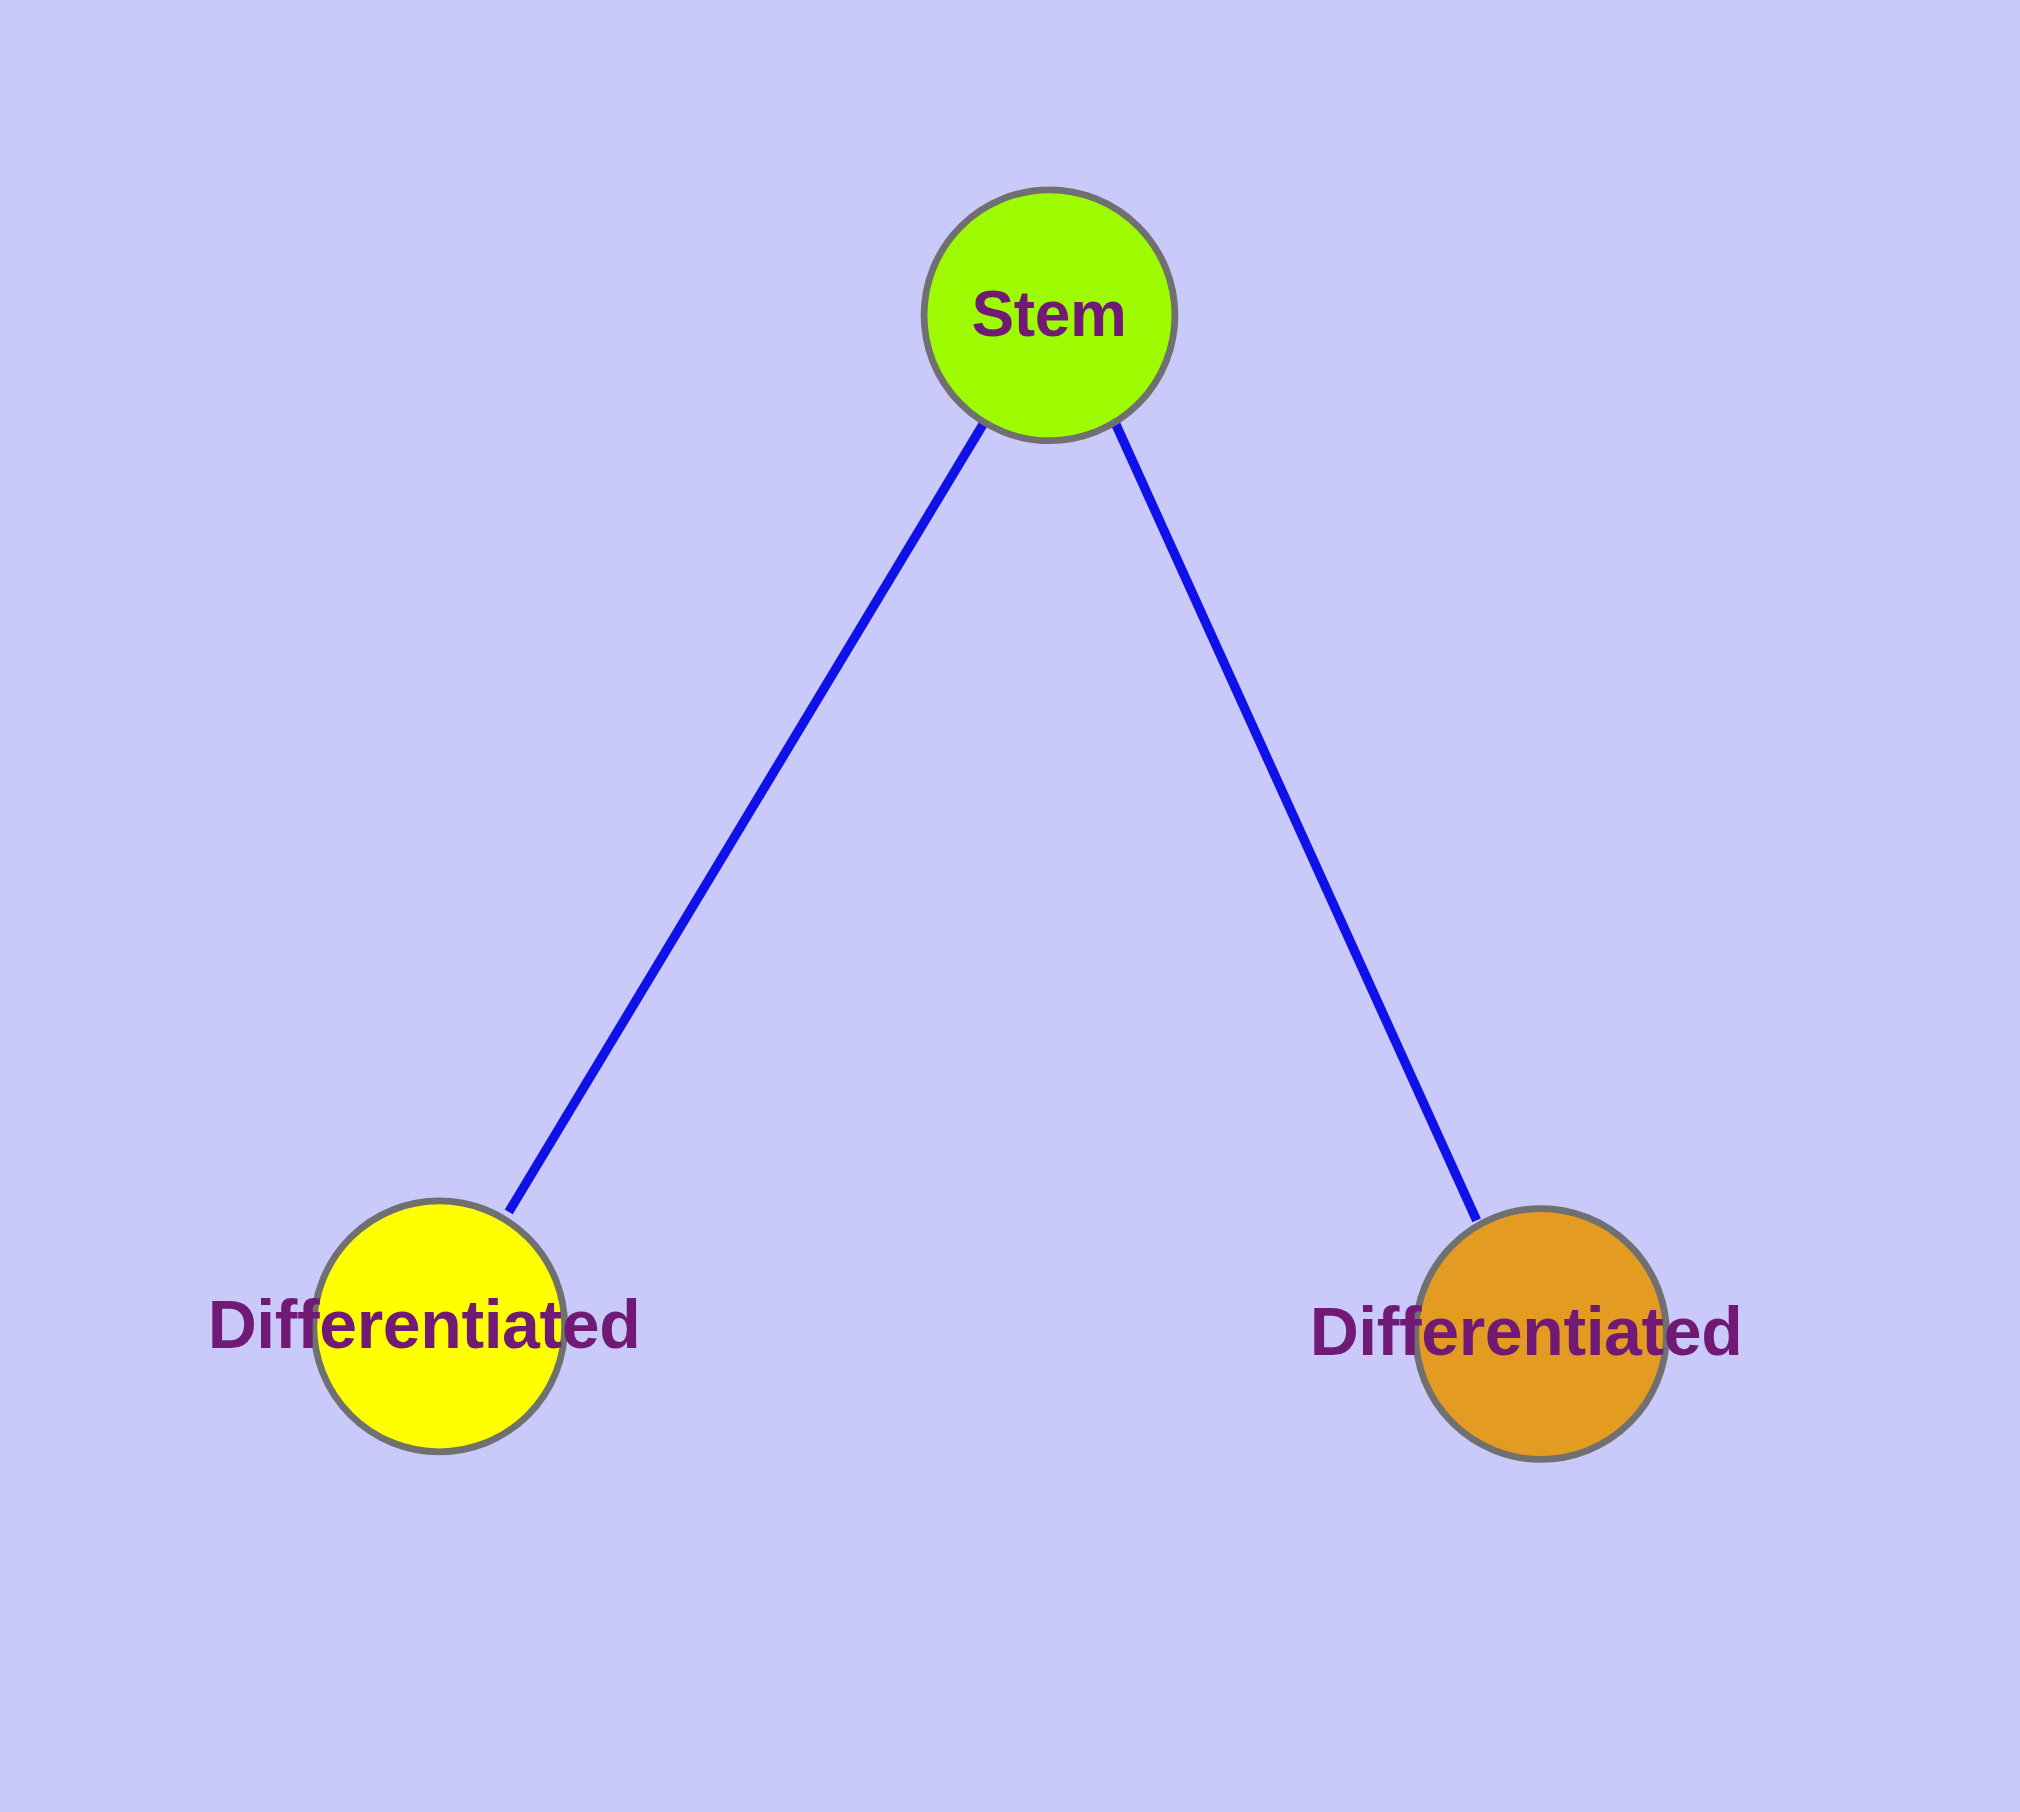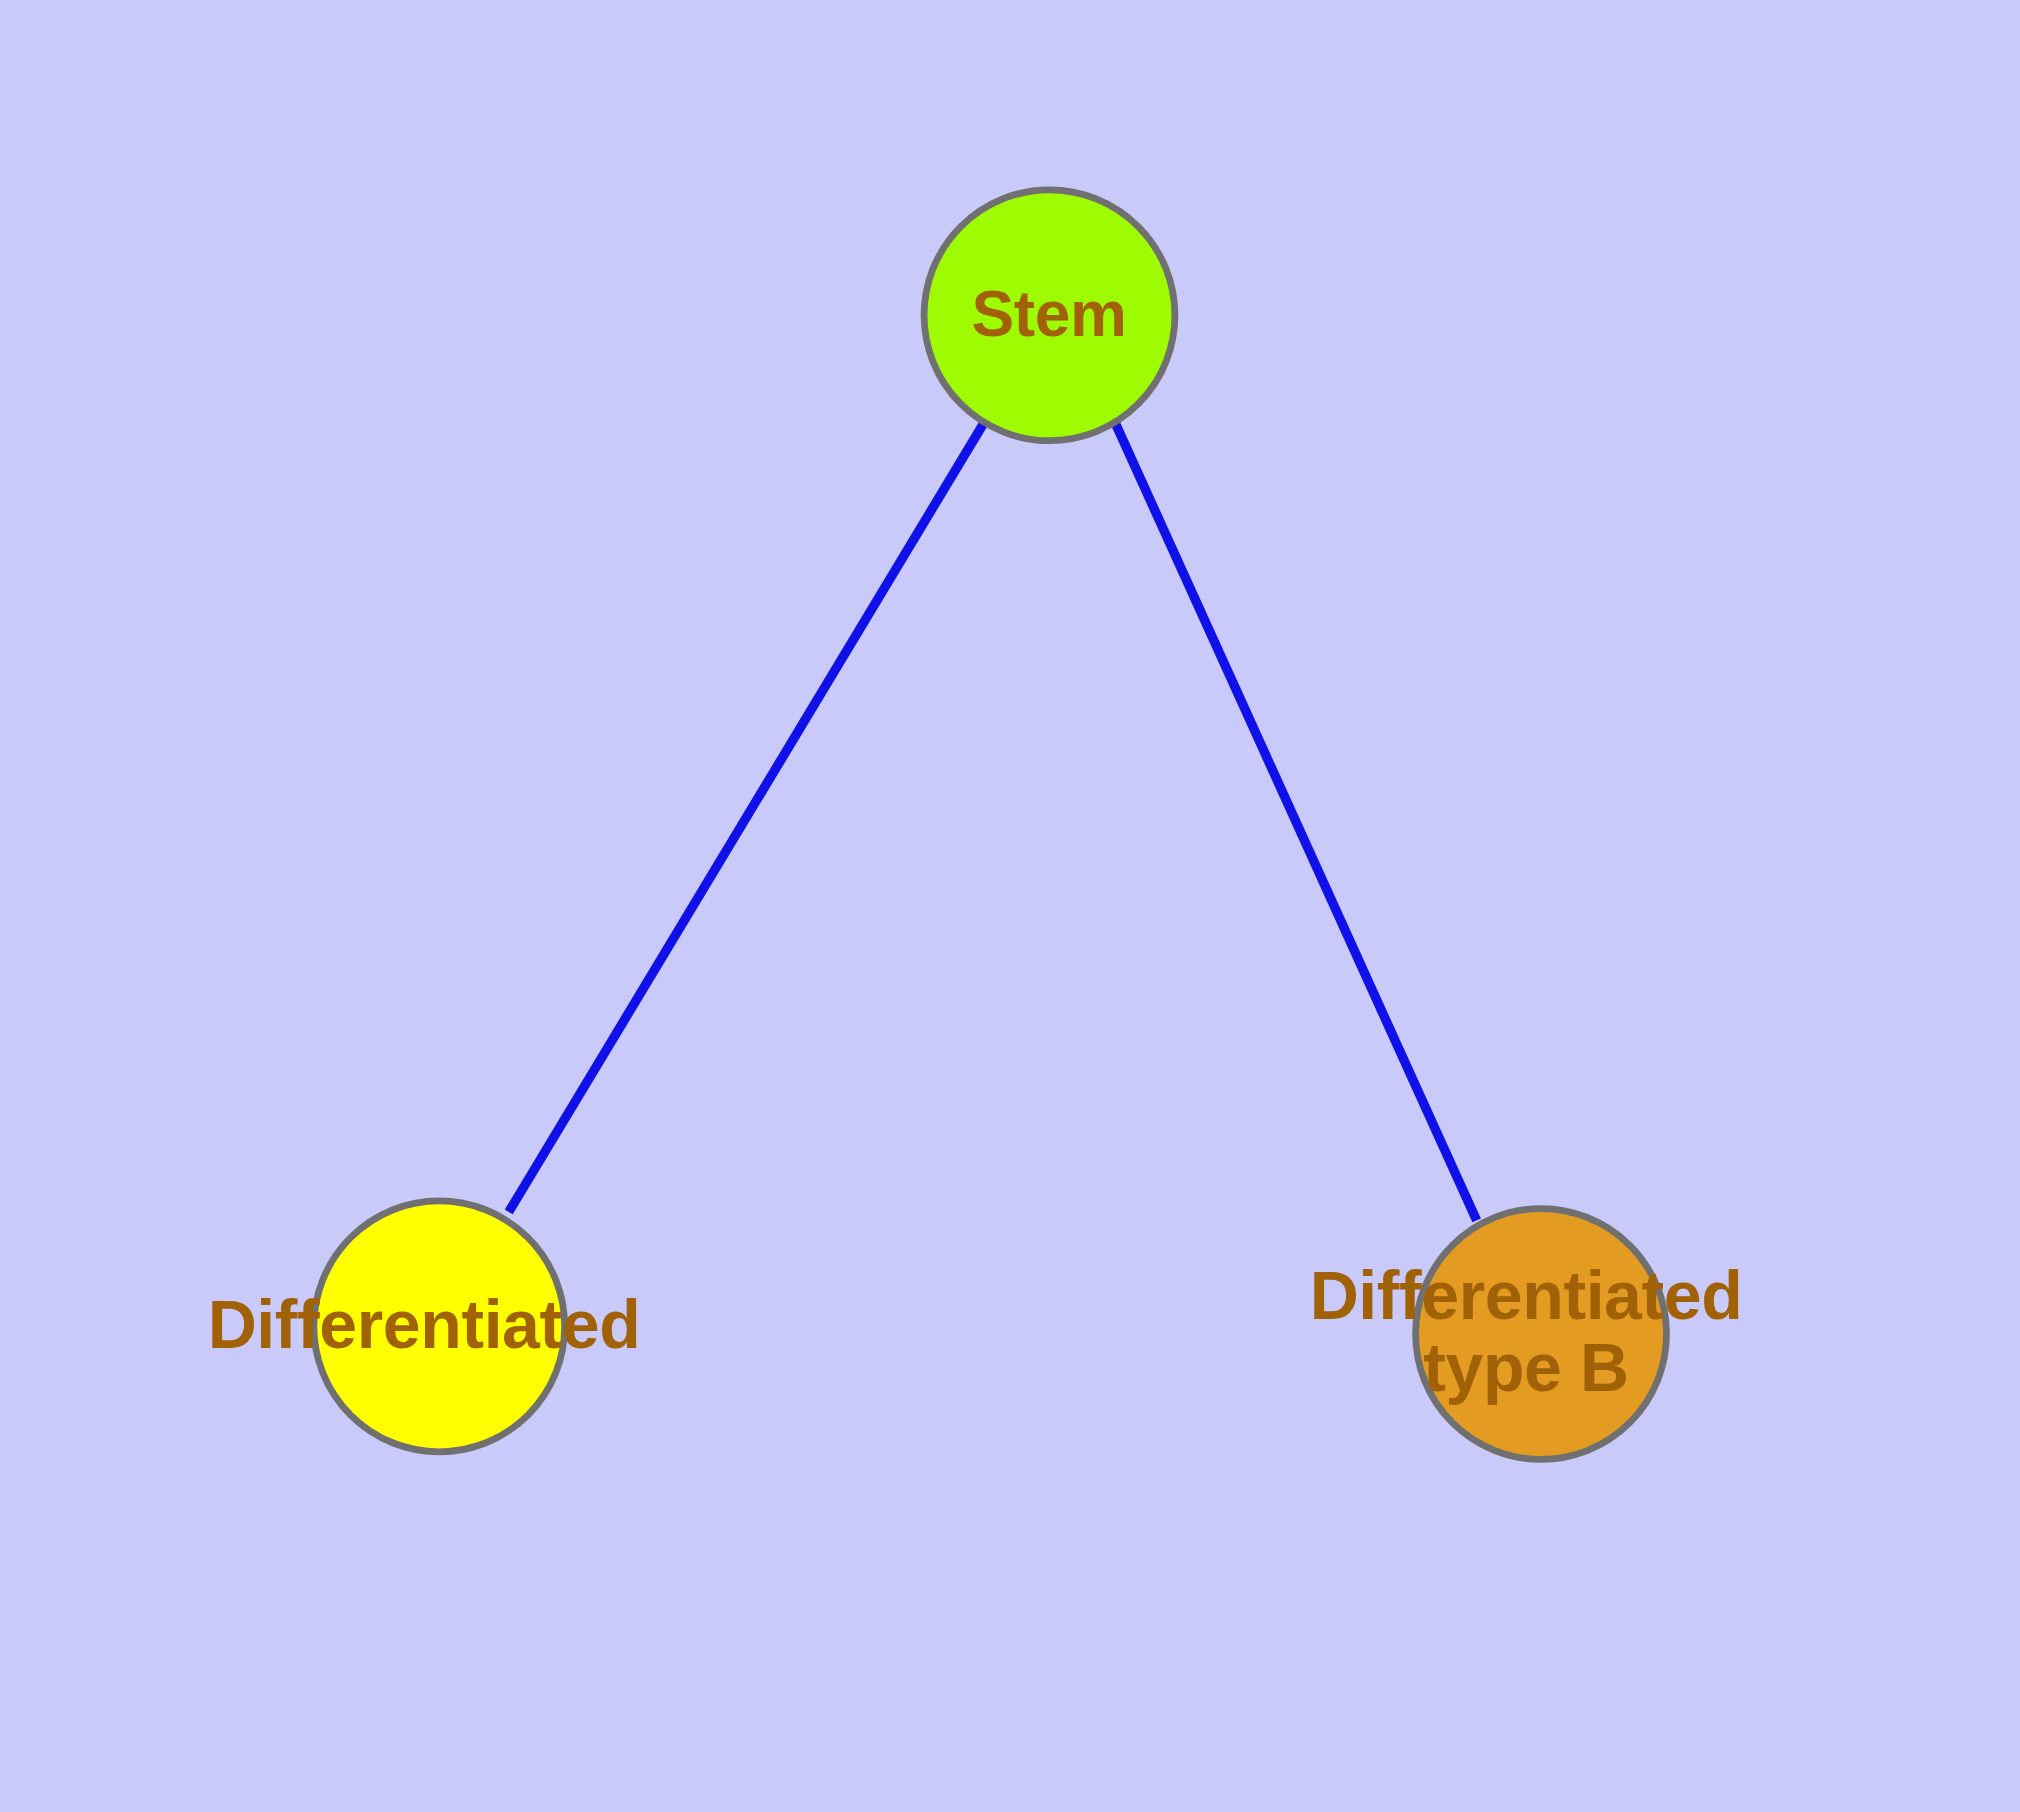--- a/index.html
+++ b/index.html
@@ -25,21 +25,21 @@
   #graph-svg {
     position: absolute;
     left: 0;
     top: 0;
     width: 2021px;
     height: 1812px;
   }
   .node-label {
     position: absolute;
     text-align: center;
-    color: #a16207;
+    color: #701a75;
     font-weight: bold;
     line-height: 1.06;
     white-space: nowrap;
     pointer-events: none;
     letter-spacing: -0.4px;
   }
   .label-stem {
     font-size: 64px;
     left: 1049px;
     top: 315px;
@@ -85,17 +85,16 @@
   <div class="node-label label-stem" style="left: 1049px; top: 315px; font-size: 64px;">
     <span class="label-line">Stem</span>
   </div>
 
   <div class="node-label label-typea" style="left: 424px; top: 1324px; font-size: 68px;">
     <span class="label-line">Differentiated</span>
   </div>
 
   <div class="node-label label-typeb" style="left: 1526px; top: 1331px; font-size: 68px;">
     <span class="label-line">Differentiated</span>
-    <span class="label-line">type B</span>
   </div>
 
 </div>
 
 
 </body></html>

